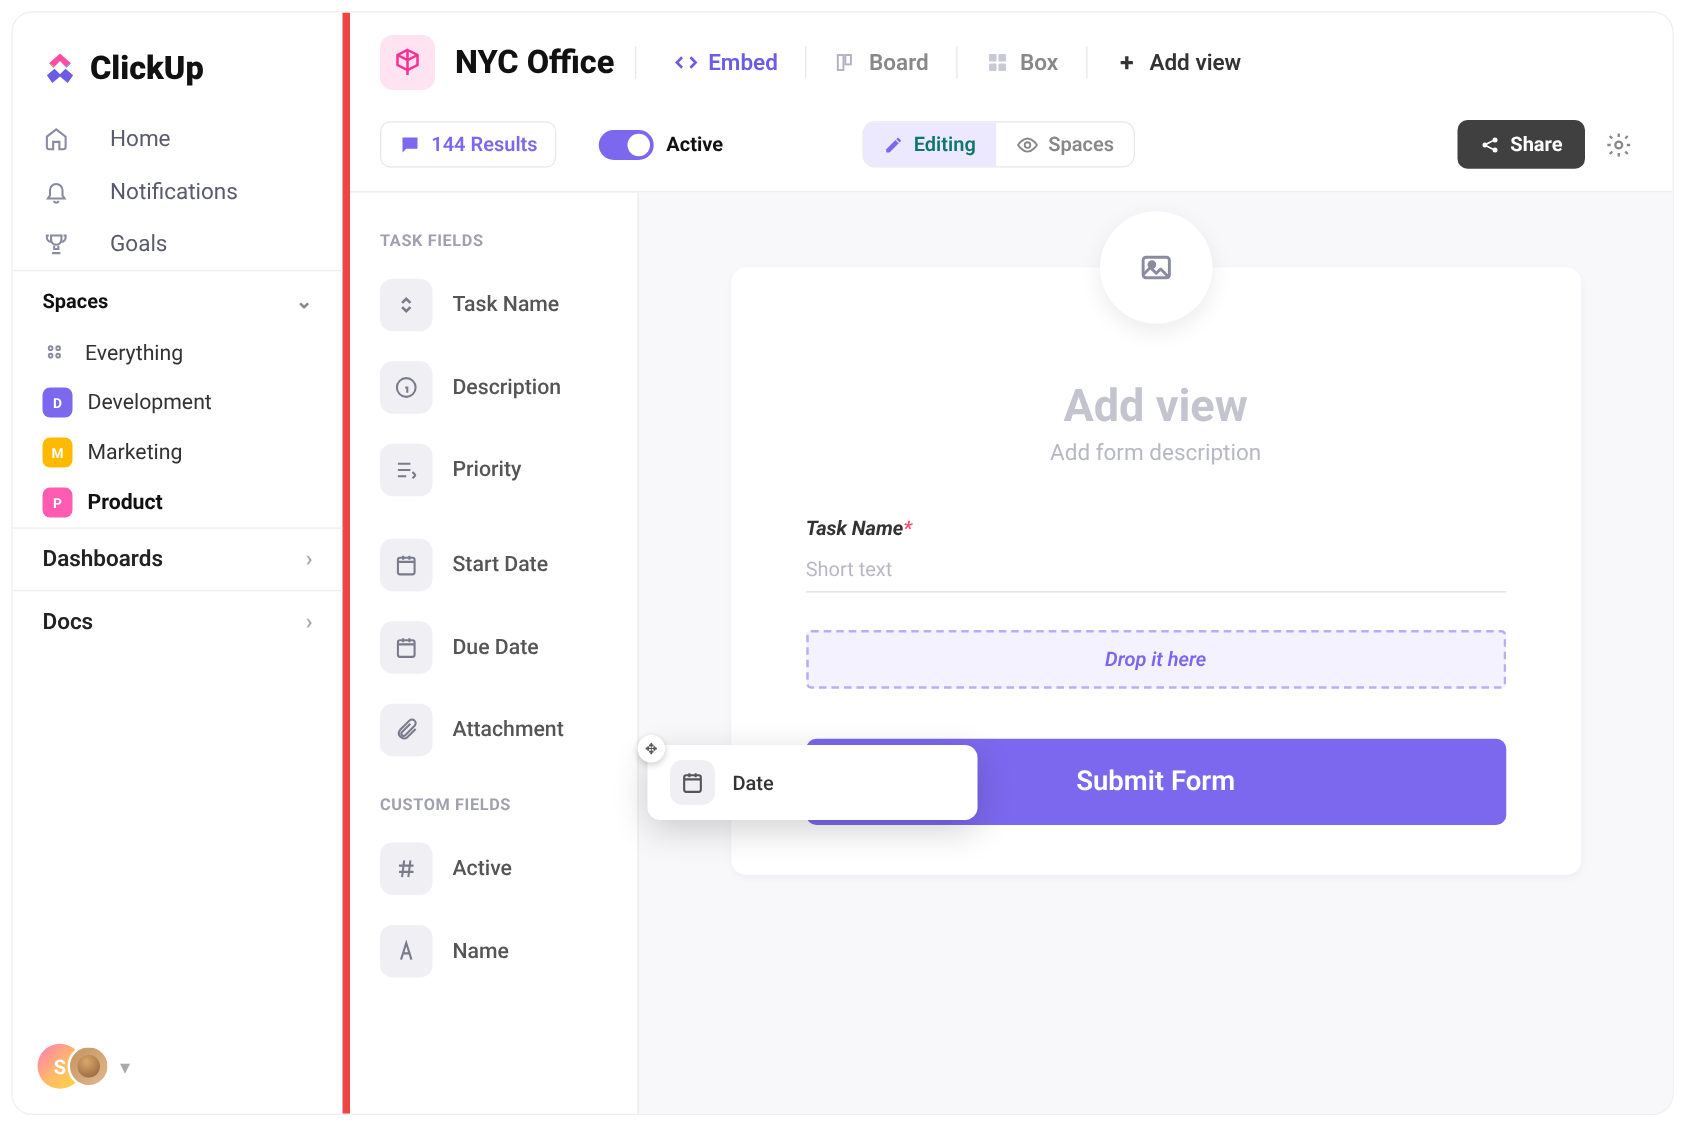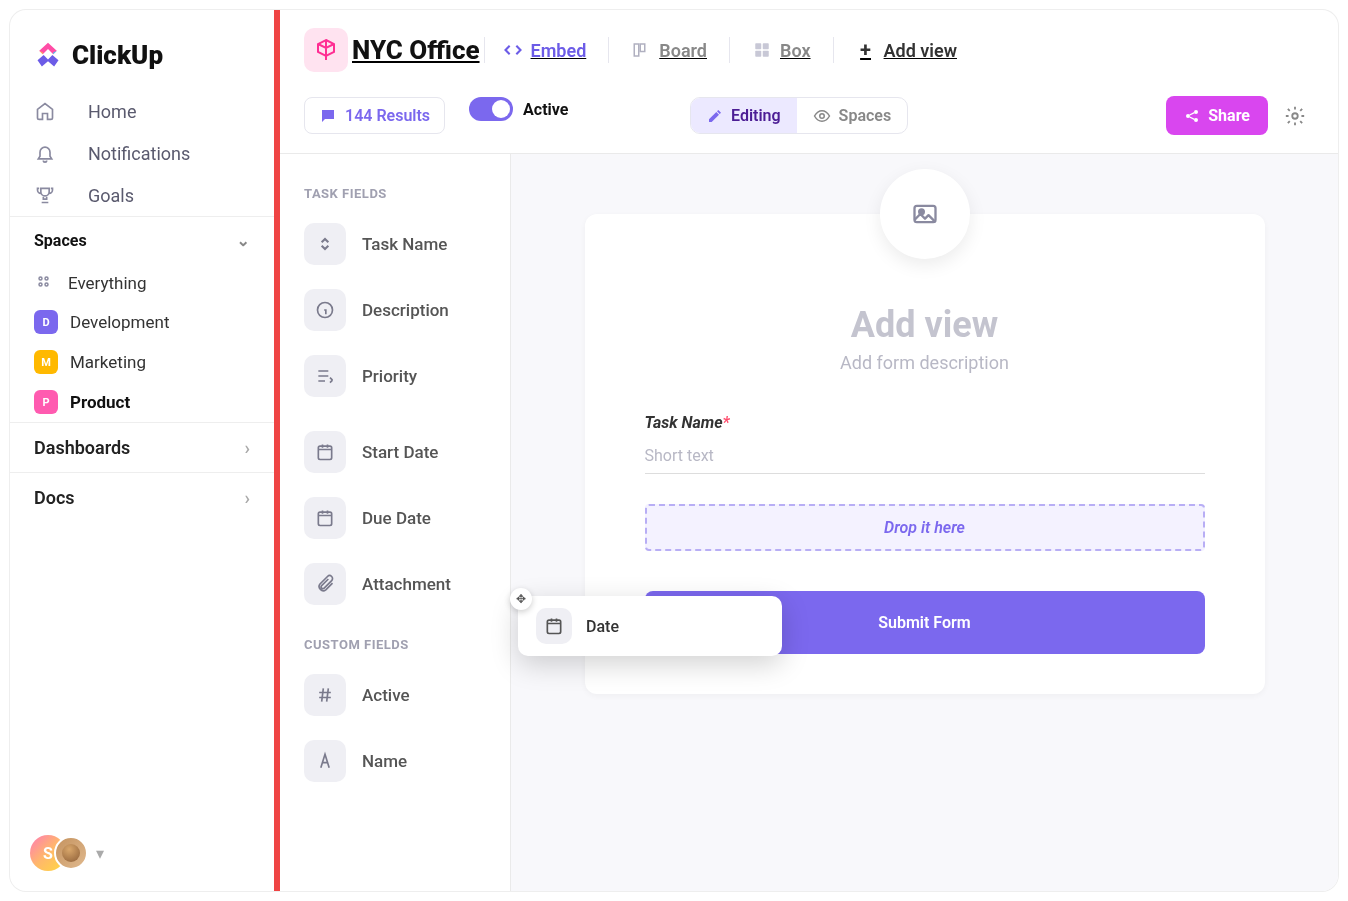--- a/index.html
+++ b/index.html
@@ -15,61 +15,61 @@
     .space-item { display:flex; align-items:center; gap:12px; padding: 8px 24px; font-size:17px; color:#333; cursor:pointer; }
     .space-item.active { font-weight:700; color:#111;}
     .space-badge { width:24px; height:24px; border-radius:6px; display:flex; align-items:center; justify-content:center; font-size:11px; font-weight:700; color:#fff; }
     .sec-link { display:flex; align-items:center; justify-content:space-between; padding:14px 24px; font-size:18px; font-weight:600; color:#222; border-top:1px solid #eee; cursor:pointer;}
     .sec-link:last-of-type { border-bottom:1px solid #eee; }
     .sidebar-bottom { margin-top:auto; padding: 10px 20px; display:flex; align-items:center; gap:6px;}
     .avatar-stack { position:relative; width:60px; height:36px;}
     .avatar1 { width:36px; height:36px; border-radius:50%; background: linear-gradient(135deg,#ff7ab6,#ffb86b,#ffd93d); color:#fff; font-weight:700; display:flex; align-items:center; justify-content:center; position:absolute; left:0;}
     .avatar2 { width:34px; height:34px; border-radius:50%; background: linear-gradient(135deg,#c5935f,#e0b98e); position:absolute; left:24px; top:1px; border:2px solid #fff; display:flex; align-items:center; justify-content:center;}
     .main { flex:1; display:flex; flex-direction:column; }
-    .topbar { display:flex; align-items:center; gap:4px; padding: 18px 24px 14px; text-decoration: underline; }
+    .topbar { display:flex; align-items:center; gap:16px; padding: 18px 24px 14px; }
     .proj-icon { width:44px; height:44px; border-radius:10px; background:#ffe3f0; color:#ff2e93; display:flex; align-items:center; justify-content:center; }
     .proj-title { font-size:26px; font-weight:800; color:#111; }
     .view-tabs { display:flex; align-items:center; gap:18px; margin-left:10px; }
     .vdivider { width:1px; height:26px; background:#e6e6ee; }
     .view-tab { display:flex; align-items:center; gap:8px; font-size:18px; font-weight:600; color:#888; cursor:pointer; padding: 4px 4px;}
     .view-tab.active { color:#6c5ce7; }
     .view-tab .ico { width:20px; height:20px; display:flex; align-items:center; justify-content:center; }
     .add-view { color:#333; font-weight:600;}
     .subbar { display:flex; align-items:center; justify-content:space-between; padding: 10px 24px 18px; border-bottom:1px solid #eaeaea;}
-    .sub-left { display:flex; align-items:flex-start; gap:24px; }
+    .sub-left { display:flex; align-items:center; gap:34px; }
     .pill { display:flex; align-items:center; gap:8px; padding:8px 14px; border-radius:8px; border:1px solid #e6e6ee; font-weight:600; background:#fff; }
     .pill .purple { color:#7b68ee; }
     .toggle-wrap { display:flex; align-items:center; gap:10px; }
     .toggle { width:44px; height:24px; border-radius:20px; background:#7b68ee; position:relative; }
     .toggle::after { content:""; position:absolute; right:3px; top:3px; width:18px; height:18px; border-radius:50%; background:#fff;}
     .seg { display:flex; border:1px solid #e6e6ee; border-radius:10px; overflow:hidden;}
     .seg-btn { display:flex; align-items:center; gap:8px; padding:8px 16px; font-weight:600; cursor:pointer;}
-    .seg-btn.active { background:#ece9ff; color:#4c1d95;}
+    .seg-btn.active { background:#ece9ff; color:#0f766e;}
     .seg-btn.inactive { color:#888; }
     .sub-right { display:flex; align-items:center; gap:16px; margin-right: 8px;}
-    .share-btn { background:#d946ef; color:#fff; border-radius:8px; padding:10px 18px; font-weight:700; display:flex; gap:8px; align-items:center; cursor:pointer;}
+    .share-btn { background:#404040; color:#fff; border-radius:8px; padding:10px 18px; font-weight:700; display:flex; gap:8px; align-items:center; cursor:pointer;}
     .gear { color:#888; cursor:pointer;}
     .content { flex:1; display:flex; position: relative;}
     .fields-panel { width:230px; padding: 18px 0 18px 24px; }
     .fields-head { text-transform:uppercase; font-size:13px; font-weight:700; color:#a0a0b0; letter-spacing:0.5px; margin: 14px 0 10px;}
     .field-row { display:flex; align-items:center; gap:16px; padding: 12px 0; cursor:grab;}
     .field-ico { width:42px; height:42px; border-radius:10px; background:#efeff4; color:#7a7a8c; display:flex; align-items:center; justify-content:center;}
     .field-label { font-size:17px; color:#555; font-weight:500;}
     .canvas { flex:1; background:#f8f8fb; position:relative; border-left:1px solid #eaeaea; padding-top: 10px;}
     .form-card { width: 680px; margin: 50px auto 0; background:#fff; border-radius:12px; box-shadow: 0 2px 6px rgba(0,0,0,0.04); position:relative; padding: 90px 60px 40px;}
     .img-circle { width:90px; height:90px; border-radius:50%; background:#fff; box-shadow:0 6px 18px rgba(0,0,0,0.08); position:absolute; top:-45px; left:50%; transform:translateX(-50%); display:flex; align-items:center; justify-content:center; color:#8a8aa0;}
     .form-title { text-align:center; font-size:36px; color:#c4c4cf; font-weight:700; margin-bottom:6px;}
     .form-desc { text-align:center; color:#b8b8c5; font-size:18px; margin-bottom:40px;}
     .field-block { margin-bottom: 30px;}
     .field-lab { font-weight:700; color:#333; font-size:16px; margin-bottom:6px; display:block;font-style:italic;}
     .field-lab .req { color:#ff4d6d;}
     .text-input { width:100%; border:none; border-bottom:1px solid #ddd; padding:8px 0; font-size:16px; outline:none;}
     .text-input::placeholder { color:#b8b8c5;}
     .drop-zone { border:2px dashed #b8aef5; background:#f4f2ff; text-align:center; padding:12px; border-radius:4px; color:#7b68ee; font-style:italic; font-weight:600; margin-bottom: 40px;}
-    .submit-btn { width:100%; padding:22px; background:#7b68ee; color:#fff; font-size:16px; font-weight:600; border:none; border-radius:8px; cursor:pointer;}
+    .submit-btn { width:100%; padding:22px; background:#7b68ee; color:#fff; font-size:22px; font-weight:600; border:none; border-radius:8px; cursor:pointer;}
     .drag-chip { position:absolute; left:238px; top:442px; background:#fff; border-radius:10px; box-shadow:0 8px 28px rgba(0,0,0,0.18); padding:12px 18px; display:flex; align-items:center; gap:14px; width:264px; z-index: 50;}
     .drag-chip .handle { position:absolute; left:-8px; top:-8px; width:22px; height:22px; background:#fff; border-radius:50%; box-shadow:0 2px 6px rgba(0,0,0,0.2); display:flex; align-items:center; justify-content:center; font-size:12px; color:#555;}
     svg { display:block; }
     .face { width:18px; height:18px; border-radius:50%; background: radial-gradient(circle at 40% 30%, #d9a76b, #8c5d36); }
   </style>
 </head>
 <body>
 
 <div class="app">
 

